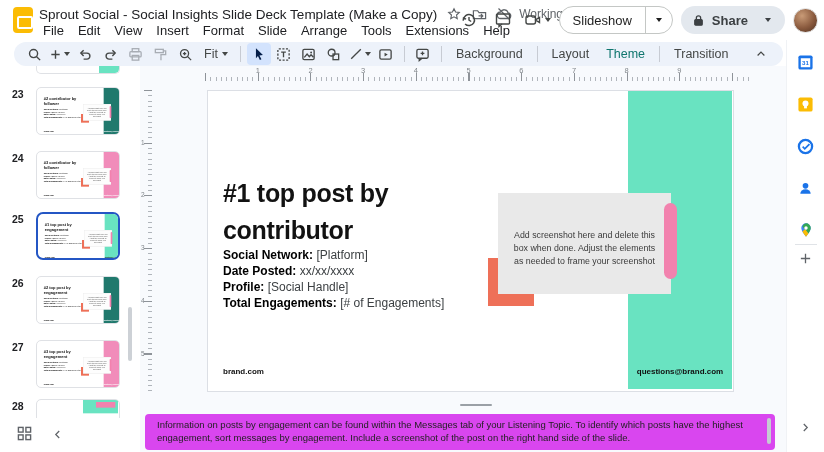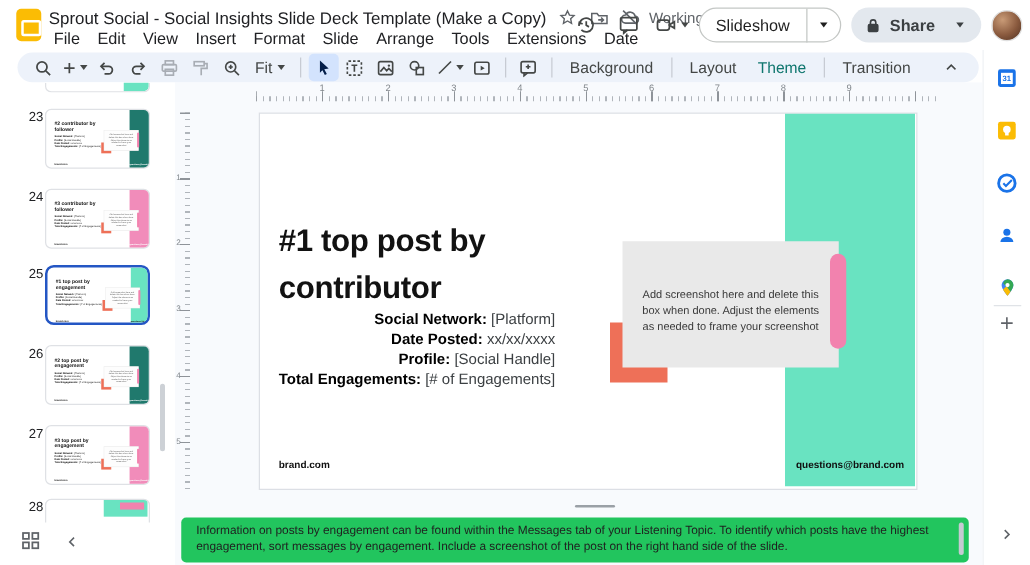--- a/index.html
+++ b/index.html
@@ -37,21 +37,21 @@
   .tbtn.active { background:#d3e3fd; color:#041e49; }
   .tsep { width:1px; height:16px; background:#c7cbd3; margin:0 5px; flex:none; }
   .tlabel { font-size:12.5px; color:#444746; padding:0 8px; white-space:nowrap; }
   .tlabel.dim { color:#0f766e; }
   .fit-group { display:flex; align-items:center; gap:4px; padding:0 6px; color:#444746; font-size:12.5px; }
   .collapse-btn { margin-left:auto; color:#444746; width:24px; display:flex; justify-content:center; }
 
   
   .filmstrip { position:absolute; left:0; top:66px; width:140px; height:352px; background:#fff; }
   .fs-row { position:absolute; left:0; width:140px; height:50px; }
-  .thumb-num { position:absolute; left:23px; top:1px; font-size:10.5px; font-weight:400; color:#202124; }
+  .thumb-num { position:absolute; left:12px; top:1px; font-size:10.5px; font-weight:700; color:#202124; }
   .thumb { position:absolute; left:36px; top:0; width:84px; height:48px; background:#fff; border:1px solid #dfe1e5; border-radius:5px; overflow:hidden; }
   .thumb.selected { border:2px solid #2456c4; border-radius:7px; }
   .thumb-inner { position:relative; width:252px; height:144px; transform:scale(0.3333); transform-origin:0 0; }
   .ti-band { position:absolute; left:200px; top:0; width:52px; height:144px; }
   .ti-heading { position:absolute; left:20px; top:26px; width:122px; font-size:12px; line-height:14px; font-weight:bold; color:#111; }
   .ti-fields { position:absolute; left:20px; top:62px; font-size:6px; line-height:7.6px; color:#222; white-space:nowrap; }
   .ti-fields b { color:#000; }
   .ti-coral { position:absolute; left:132px; top:78px; width:24px; height:26px; background:#ee7058; }
   .ti-box { position:absolute; left:139px; top:49px; width:82px; height:48px; background:#fdfdfd; box-shadow:0 0 0 1px #e7e7e7; font-size:5px; line-height:6.5px; color:#555; display:flex; align-items:center; text-align:center; padding:2px 7px; }
   .ti-pill { position:absolute; left:218px; top:54px; width:5px; height:36px; border-radius:3px; background:#f282ae; }
@@ -75,31 +75,31 @@
   .v-ruler { position:absolute; left:1px; top:24px; width:11px; height:302px; }
   .v-ruler .minor { position:absolute; top:0; bottom:0; right:0; width:4px;
     background:repeating-linear-gradient(to bottom,#b0b5bb 0 1px,transparent 1px 5.27px); }
   .v-ruler .major { position:absolute; top:0; bottom:0; right:0; width:8px;
     background:repeating-linear-gradient(to bottom,#8e9399 0 1px,transparent 1px 52.7px); }
   .v-num { position:absolute; left:0; font-size:6.5px; color:#80868b; transform:translateY(-4px); }
 
   .slide { position:absolute; left:67px; top:24px; width:527px; height:302px; background:#fff; border:1px solid #dcdfe5; }
   .band { position:absolute; left:420px; top:0; width:104px; height:298px; background:#69e3c1; }
   .heading { position:absolute; left:15px; top:84px; font-size:25px; line-height:37px; font-weight:bold; color:#121212; letter-spacing:-0.3px; }
-  .fields { position:absolute; left:15px; top:156px; font-size:12px; line-height:16px; color:#202124;text-align:right; }
+  .fields { position:absolute; left:15px; top:156px; font-size:12px; line-height:16px; color:#202124; }
   .fields b { color:#000; }
   .fields .val { color:#3c4043; }
   .coral-sq { position:absolute; left:280px; top:167px; width:46px; height:48px; background:#ee7058; }
   .shotbox { position:absolute; left:290px; top:102px; width:173px; height:101px; background:#e9e9e9; display:flex; align-items:center; justify-content:center; text-align:center; padding:14px 11px 4px; font-size:8.8px; line-height:13px; color:#3a3a3a; }
   .pinkpill { position:absolute; left:456px; top:112px; width:13px; height:76px; border-radius:7px; background:#f282ae; }
   .footer-left { position:absolute; left:15px; bottom:15px; font-size:8px; font-weight:bold; color:#111; }
   .footer-right { position:absolute; left:422px; width:100px; bottom:15px; font-size:8px; font-weight:bold; color:#111; text-align:center; }
   .resize-dash { position:absolute; left:320px; top:338px; width:32px; height:2px; background:#9aa0a6; border-radius:1px; }
 
-  .notes { position:absolute; left:5px; top:348px; width:630px; height:36px; background:#22c55e; border-radius:4px; padding:4px 12px; font-size:9.5px; line-height:13px; color:#1f1f1f; overflow:hidden; }
+  .notes { position:absolute; left:5px; top:348px; width:630px; height:36px; background:#d946ef; border-radius:4px; padding:4px 12px; font-size:9.5px; line-height:13px; color:#1f1f1f; overflow:hidden; }
   .notes-scroll { position:absolute; left:627px; top:352px; width:4px; height:26px; background:#c5cad2; border-radius:2px; }
 
   
   .sidepanel { position:absolute; right:0; top:40px; width:38px; height:412px; background:#fff; border-left:1px solid #f0f2f5; }
   .sp-icon { position:absolute; left:50%; transform:translate(-50%,-50%); width:18px; height:18px; display:flex; align-items:center; justify-content:center; }
   .sp-div { position:absolute; left:8px; width:22px; height:1px; background:#e0e3e7; }
   .sp-plus { color:#5f6368; font-size:15px; }
   .sp-chev { color:#5f6368; }
 </style>
 </head>
@@ -133,21 +133,21 @@
     <div class="menu-row">
       <span class="menu-item">File</span>
       <span class="menu-item">Edit</span>
       <span class="menu-item">View</span>
       <span class="menu-item">Insert</span>
       <span class="menu-item">Format</span>
       <span class="menu-item">Slide</span>
       <span class="menu-item">Arrange</span>
       <span class="menu-item">Tools</span>
       <span class="menu-item">Extensions</span>
-      <span class="menu-item">Date</span>
+      <span class="menu-item">Help</span>
     </div>
     <div class="top-right">
       <span class="icon-btn">
         <svg width="18" height="18" viewBox="0 0 18 18" fill="none" stroke="currentColor" stroke-width="1.4">
             <path d="M3.5 9a5.5 5.5 0 1 1 1.6 3.9"></path>
             <path d="M3.2 9.8L3.5 7l2.6 1.2"></path>
             <path d="M9 6v3.2l2.2 1.3"></path>
           </svg>
       </span>
       <span class="icon-btn">

